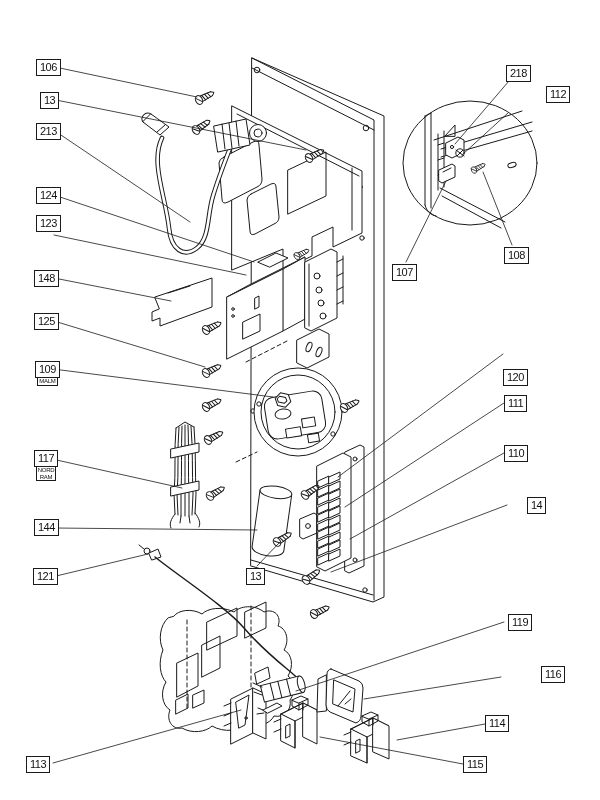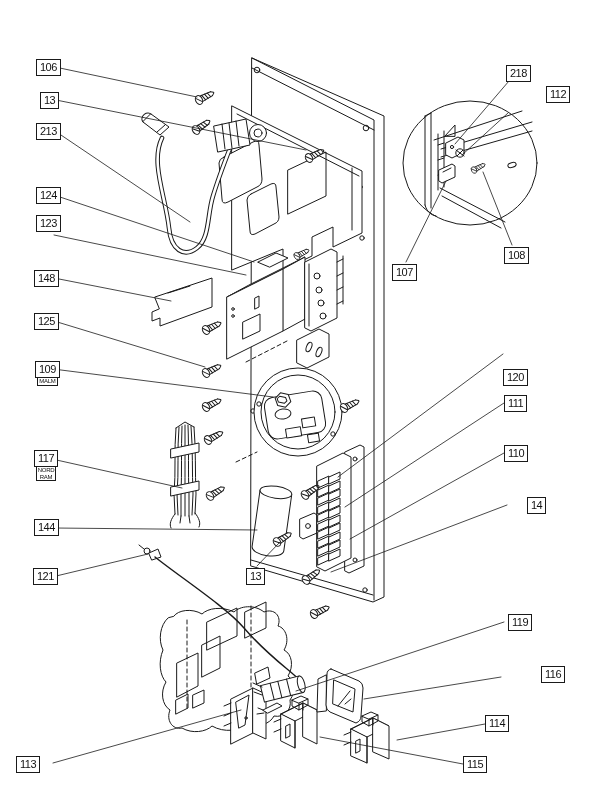--- a/index.html
+++ b/index.html
@@ -318,21 +318,21 @@
       <div class="callout" style="left: 34px; top: 311px; text-align: right;"><div class="num">125</div></div>
       <div class="callout" style="left: 35px; top: 359px;"><div class="num">109</div><div class="sub">
           <div>MALM</div>
         </div></div>
       <div class="callout" style="left: 34px; top: 448px;"><div class="num">117</div><div class="sub">
           <div>NORD</div>
           <div>RAM</div>
         </div></div>
       <div class="callout" style="left: 34px; top: 517px;"><div class="num">144</div></div>
       <div class="callout" style="left: 33px; top: 566px;"><div class="num">121</div></div>
-      <div class="callout" style="left: 16px; top: 754px; text-align: right;"><div class="num">113</div></div>
+      <div class="callout" style="left: 26px; top: 754px; text-align: right;"><div class="num">113</div></div>
       <div class="callout" style="left: 506px; top: 63px;"><div class="num">218</div></div>
       <div class="callout" style="left: 506px; top: 84px; padding-left: 40px;"><div class="num">112</div></div>
       <div class="callout" style="left: 392px; top: 262px;"><div class="num">107</div></div>
       <div class="callout" style="left: 504px; top: 245px;"><div class="num">108</div></div>
       <div class="callout" style="left: 503px; top: 331px; margin-top: 36px;"><div class="num">120</div></div>
       <div class="callout" style="left: 504px; top: 393px; text-decoration: underline;"><div class="num">111</div></div>
       <div class="callout" style="left: 504px; top: 443px;"><div class="num">110</div></div>
       <div class="callout" style="left: 507px; top: 495px; margin-left: 20px;"><div class="num">14</div></div>
       <div class="callout" style="left: 508px; top: 612px;"><div class="num">119</div></div>
       <div class="callout" style="left: 501px; top: 664px; margin-left: 40px;"><div class="num">116</div></div>

